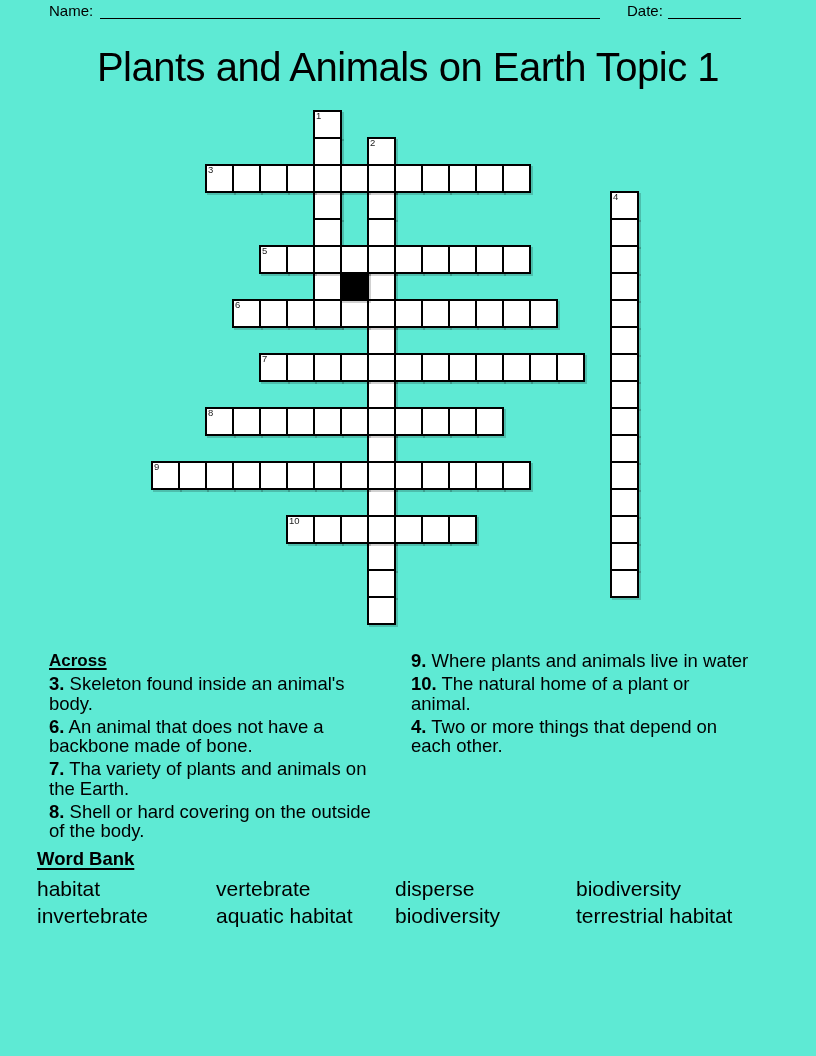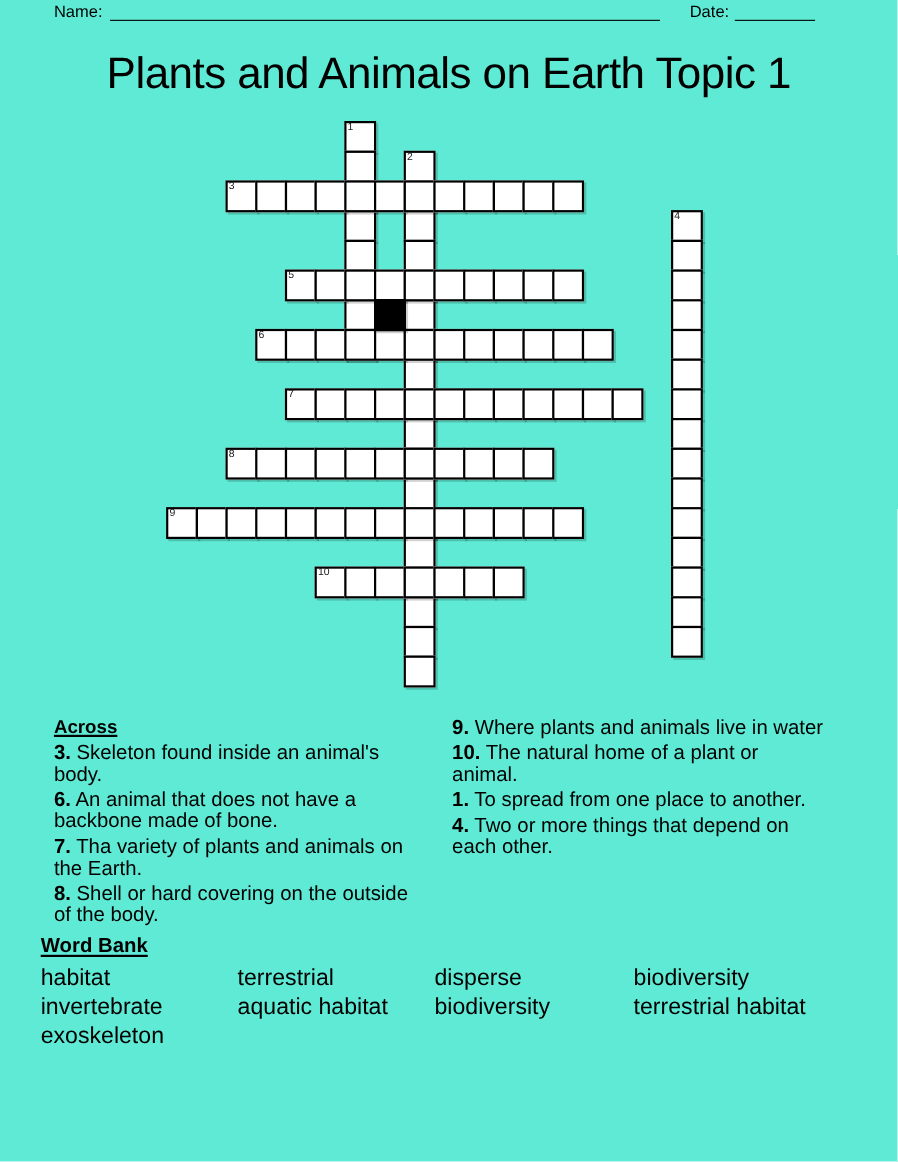--- a/index.html
+++ b/index.html
@@ -196,33 +196,31 @@
         <p class="clue"><b>8.</b> Shell or hard covering on the outside of the body.</p>
       </div>
   </div>
 
   <div class="clue-col right">
     <div id="across-cont">
         <p class="clue"><b>9.</b> Where plants and animals live in water</p>
         <p class="clue"><b>10.</b> The natural home of a plant or animal.</p>
       </div>
     <div id="down-list">
-        <p class="clue"><b>1.</b> To spread from one place to another.</p>
         <p class="clue"><b>4.</b> Two or more things that depend on each other.</p>
       </div>
   </div>
 
   <div class="wordbank">
     <div class="wb-heading">Word Bank</div>
     <div class="wb-grid" id="wb-grid">
         <div class="wb-word">habitat</div>
-        <div class="wb-word">terrestrial</div>
+        <div class="wb-word">vertebrate</div>
         <div class="wb-word">disperse</div>
         <div class="wb-word">biodiversity</div>
         <div class="wb-word">invertebrate</div>
         <div class="wb-word">aquatic habitat</div>
         <div class="wb-word">biodiversity</div>
         <div class="wb-word">terrestrial habitat</div>
-        <div class="wb-word">exoskeleton</div>
       </div>
   </div>
 
 </div>
 
 </body></html>

